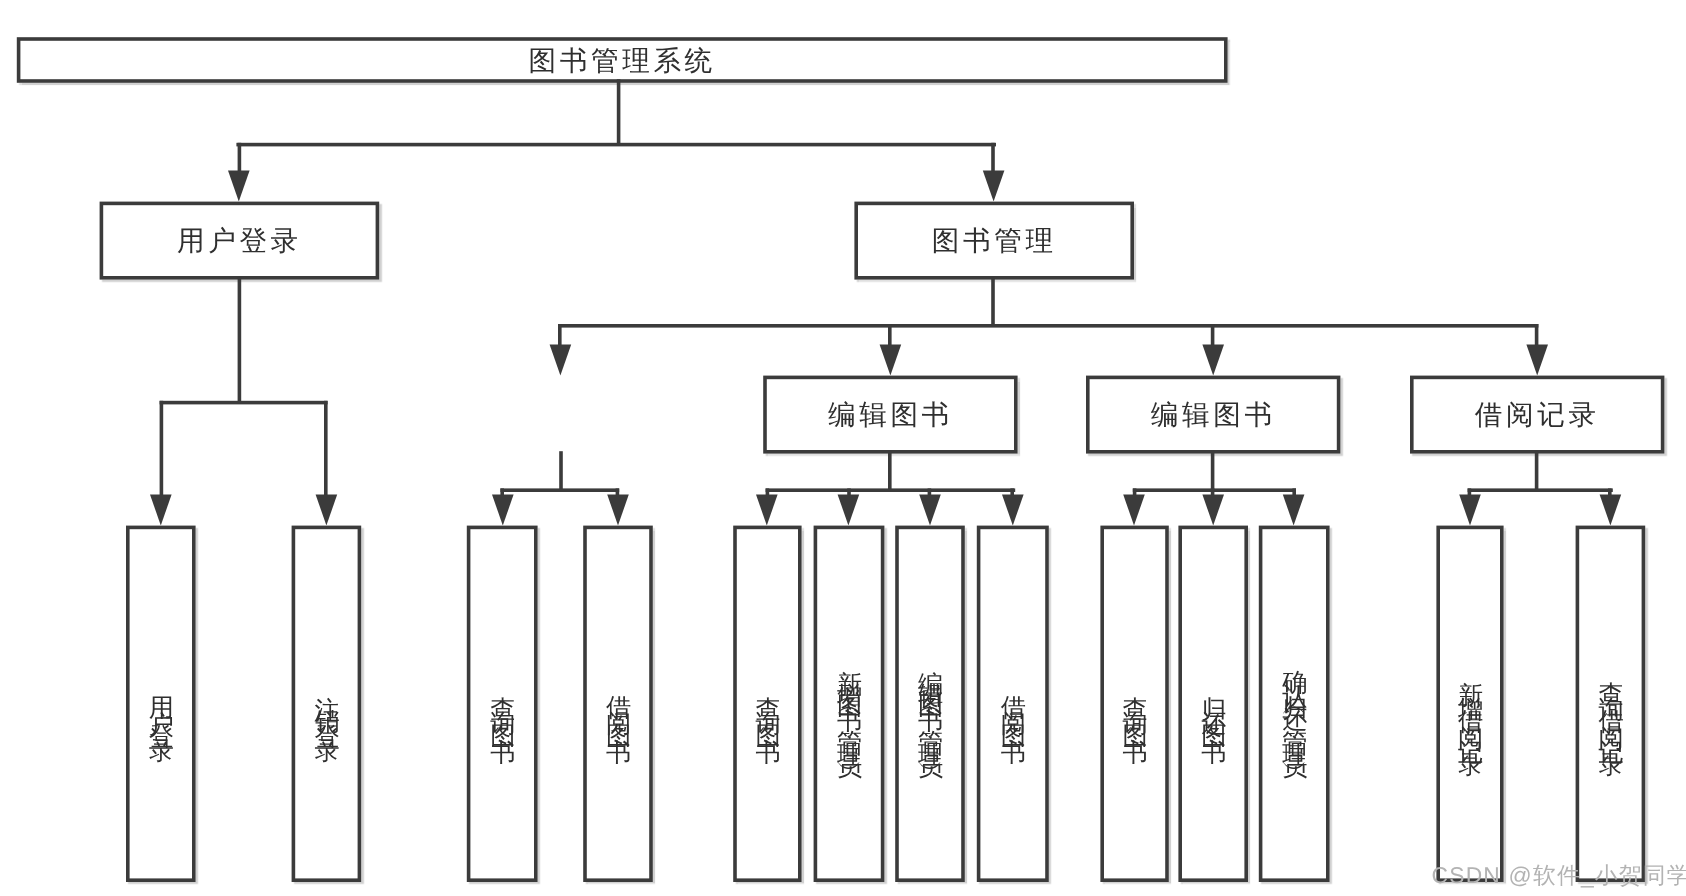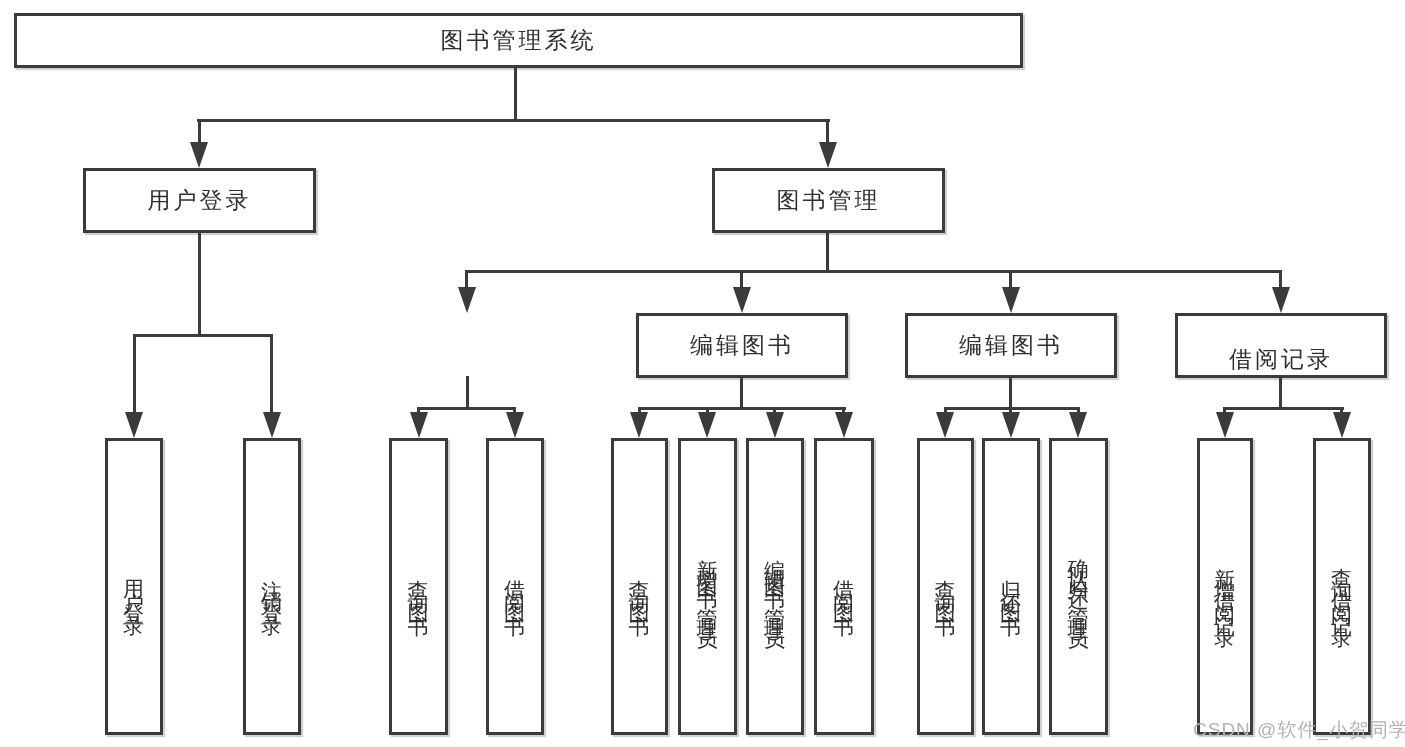--- a/index.html
+++ b/index.html
@@ -30,21 +30,21 @@
   #watermark{
     position:absolute;left:1193px;top:717px;font-size:19px;color:#b3b3b3;
     white-space:nowrap;z-index:5;letter-spacing:1px;
   }
 </style>
 </head>
 <body>
 
 <div id="canvas">
 
-  <div class="box" style="left:14px;top:13px;width:1009px;height:55px;">
+  <div class="box" style="left:14px;top:31px;width:1009px;height:38px;">
     <span class="hlabel">图书管理系统</span>
   </div>
 
   <div class="vline" style="left:514px;top:66px;height:55px;"></div>
   <div class="hline" style="left:197px;top:119px;width:633px;"></div>
   <div class="vline" style="left:198px;top:119px;height:26px;"></div>
   <div class="arrow" style="left:190px;top:142px;"></div>
   <div class="vline" style="left:826px;top:119px;height:26px;"></div>
   <div class="arrow" style="left:819px;top:142px;"></div>
 
@@ -72,21 +72,21 @@
   <div class="arrow" style="left:1002px;top:287px;"></div>
   <div class="vline" style="left:1279px;top:270px;height:19px;"></div>
   <div class="arrow" style="left:1272px;top:287px;"></div>
 
   <div class="box" style="left:636px;top:313px;width:212px;height:65px;">
     <span class="hlabel">编辑图书</span>
   </div>
   <div class="box" style="left:905px;top:313px;width:212px;height:65px;">
     <span class="hlabel">编辑图书</span>
   </div>
-  <div class="box" style="left:1175px;top:313px;width:212px;height:65px;align-items:flex-end;">
+  <div class="box" style="left:1175px;top:313px;width:212px;height:65px;">
     <span class="hlabel">借阅记录</span>
   </div>
 
   <div class="vline" style="left:466px;top:376px;height:33px;"></div>
   <div class="hline" style="left:417px;top:407px;width:99px;"></div>
   <div class="vline" style="left:417px;top:407px;height:8px;"></div>
   <div class="arrow" style="left:410px;top:412px;"></div>
   <div class="vline" style="left:513px;top:407px;height:8px;"></div>
   <div class="arrow" style="left:506px;top:412px;"></div>
 

